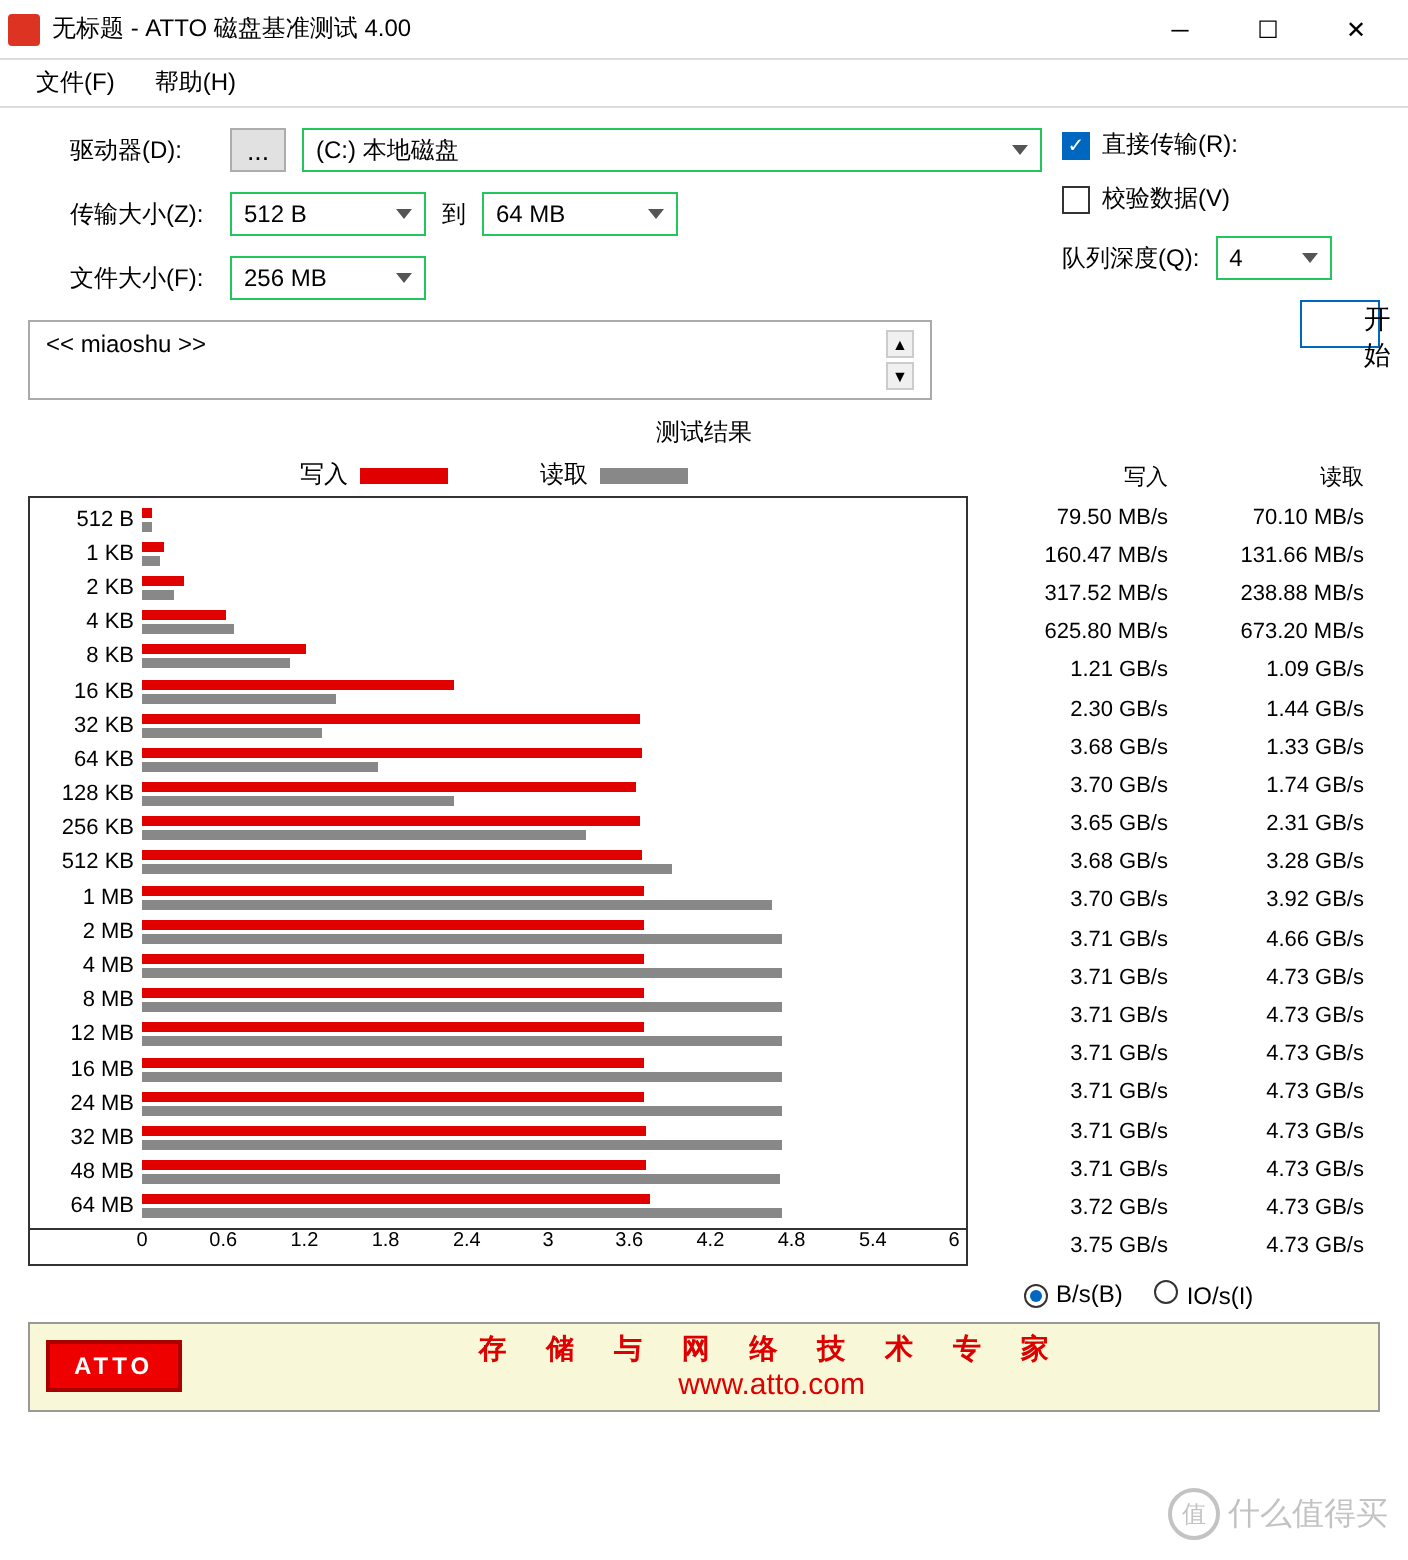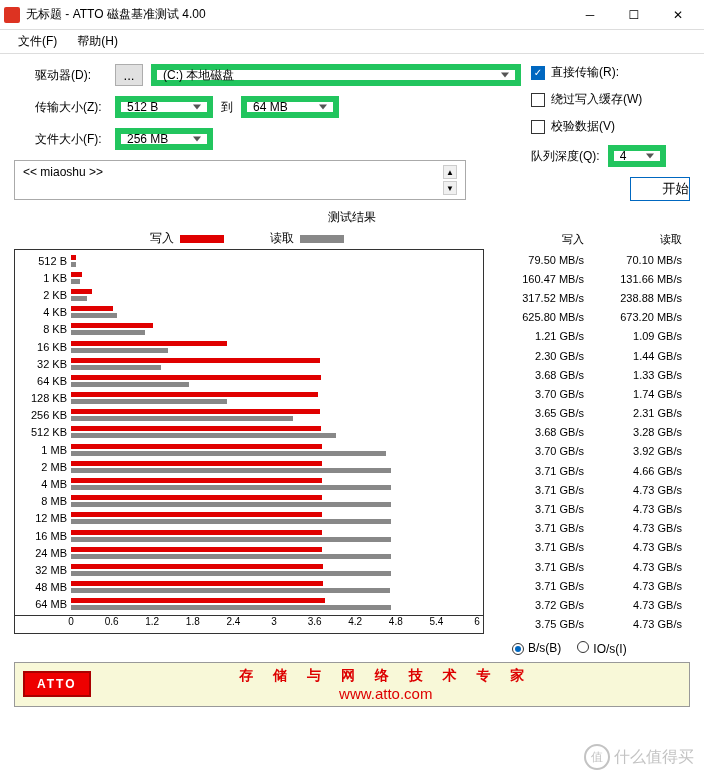--- a/index.html
+++ b/index.html
@@ -11,30 +11,30 @@
 .winbtn { width: 44px; height: 28px; display: flex; align-items: center; justify-content: center; cursor: pointer; }
 .menubar { display: flex; padding: 2px 8px; border-bottom: 1px solid #ddd; height: 24px; align-items: center; }
 .menuitem { padding: 2px 10px; cursor: pointer; }
 .content { padding: 10px 14px; }
 .toprow { display: flex; gap: 10px; }
 .leftcol { flex: 0 0 500px; }
 .rightcol { flex: 1; }
 .formrow { display: flex; align-items: center; margin-bottom: 10px; margin-left: 21px; }
 .formlabel { width: 80px; }
 .btn-browse { width: 28px; height: 22px; border: 1px solid #adadad; background: #e1e1e1; margin-right: 8px; cursor: pointer; }
-.select { height: 22px; border: 6px solid #22c55e; background: #fff; display: flex; align-items: center; padding: 0 6px; position: relative; cursor: pointer; }
+.select { height: 22px; border: 1px solid #22c55e; background: #fff; display: flex; align-items: center; padding: 0 6px; position: relative; cursor: pointer; }
 .select::after { content: ""; position: absolute; right: 6px; top: 50%; transform: translateY(-50%); width: 0; height: 0; border-left: 4px solid transparent; border-right: 4px solid transparent; border-top: 5px solid #555; }
 .select.drive { width: 370px; }
 .select.sm { width: 98px; }
 .checkbox-row { display: flex; align-items: center; margin-bottom: 10px; }
 .cb { width: 14px; height: 14px; border: 1px solid #333; margin-right: 6px; display: inline-flex; align-items: center; justify-content: center; }
 .cb.checked { background: #0067c0; border-color: #0067c0; color: #fff; font-size: 10px; }
 .queue-row { display: flex; align-items: center; margin-bottom: 10px; }
 .queue-row .select { width: 58px; margin-left: 8px; }
-.start-btn { width: 60px; height: 24px; border: 1px solid #0067c0; background: #fff; cursor: pointer; float: right; padding-left: 31px; }
+.start-btn { width: 40px; height: 24px; border: 1px solid #0067c0; background: #fff; cursor: pointer; float: right; padding-left: 31px; }
 .desc-box { width: 452px; height: 40px; border: 1px solid #aaa; padding: 4px 8px; display: flex; align-items: flex-start; justify-content: space-between; }
 .desc-scroll { display: flex; flex-direction: column; gap: 2px; }
 .scroll-arrow { width: 14px; height: 14px; background: #f0f0f0; border: 1px solid #ccc; display: flex; align-items: center; justify-content: center; font-size: 8px; cursor: pointer; }
 .results { margin-top: 8px; }
 .results-title { text-align: center; margin-bottom: 4px; }
 .legend { display: flex; align-items: center; gap: 6px; margin-bottom: 2px; padding-left: 136px; }
 .legend-swatch { width: 44px; height: 8px; }
 .chart-area { display: flex; }
 .chart-left { width: 470px; border: 1px solid #333; position: relative; background: #fff; }
 .chart-rows { padding: 2px 0; }
@@ -114,24 +114,20 @@
         </div>
       </div>
     </div>
     <div class="rightcol">
       <div class="checkbox-row">
         <span class="cb checked">✓</span>
         <span>直接传输(R):</span>
       </div>
       <div class="checkbox-row">
         <span class="cb"></span>
-        <span>绕过写入缓存(W)</span>
-      </div>
-      <div class="checkbox-row">
-        <span class="cb"></span>
         <span>校验数据(V)</span>
       </div>
       <div class="queue-row">
         <span>队列深度(Q):</span>
         <div class="select">
             <span>4</span>
           </div>
       </div>
       <div style="text-align:right">
         <button class="start-btn">开始</button>

